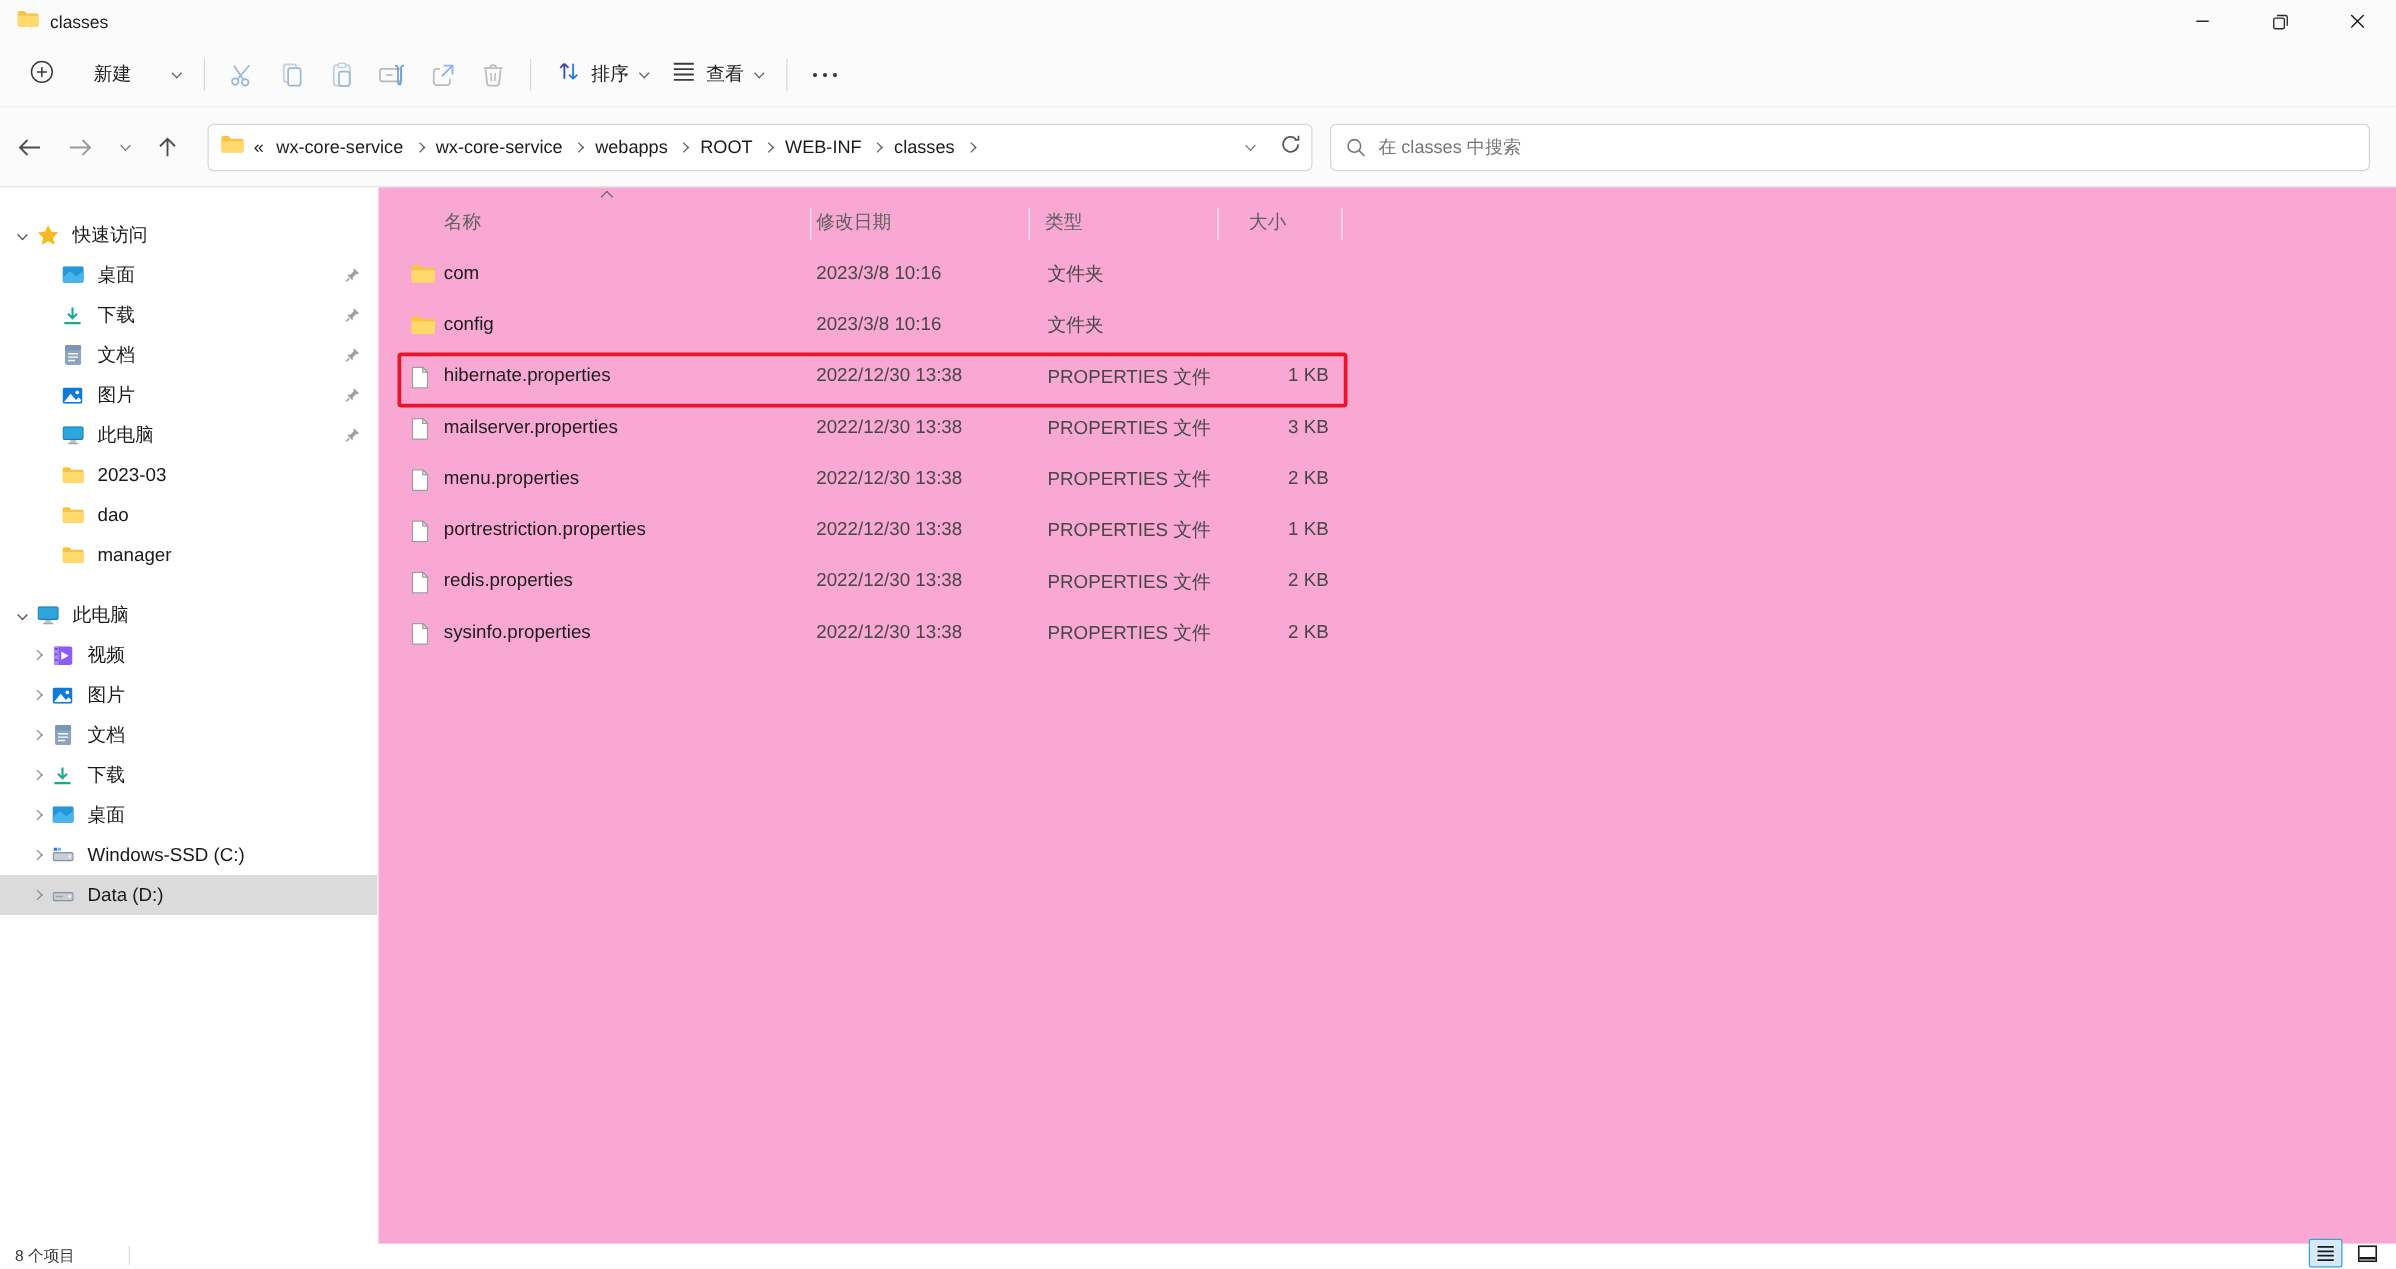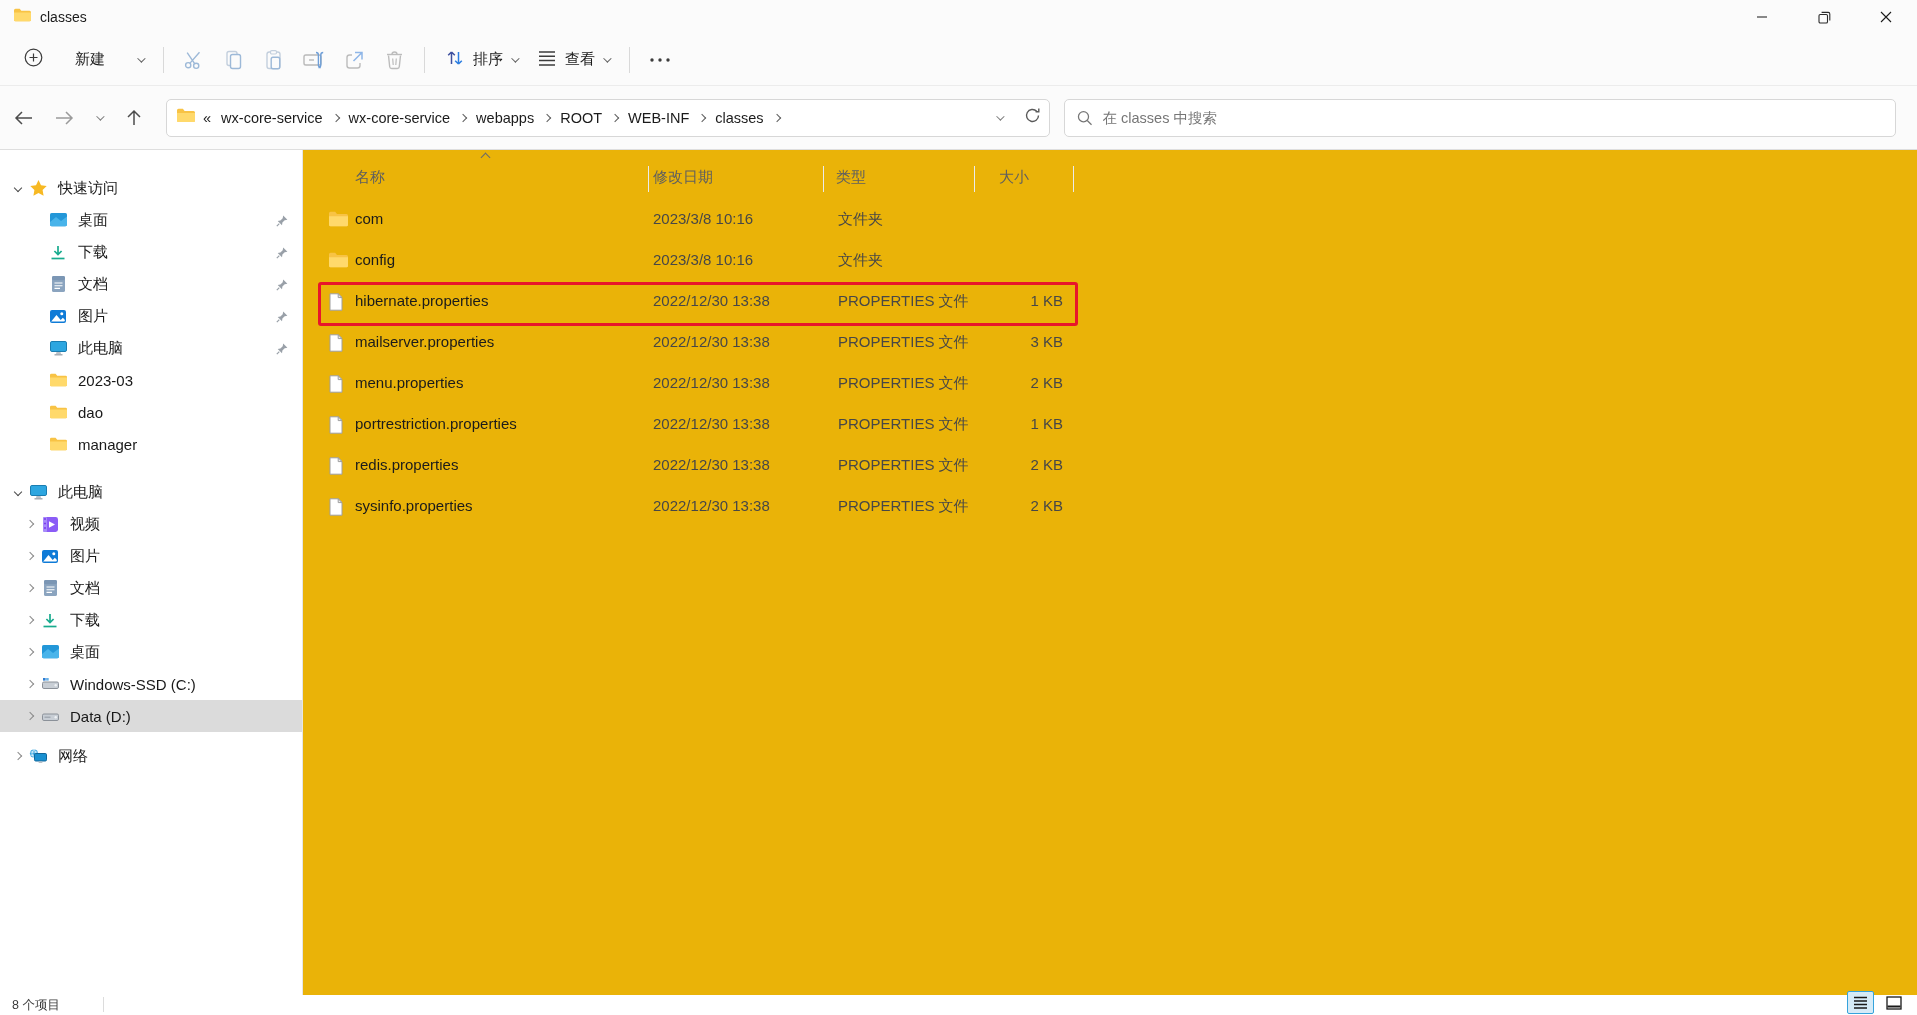--- a/index.html
+++ b/index.html
@@ -44,21 +44,21 @@
   .lvl0 { padding-left:8px; }
   .qa-child { padding-left:48px; }
   .pc-child { padding-left:20px; }
   .pin { position:absolute; right:14px; top:9px; }
   .sb-gap { height:8px; }
   .si.selected { background:#dbdbdb; }
   .chev-r { display:inline-block; width:6px; height:6px; border-right:1.4px solid #8a8a8a; border-bottom:1.4px solid #8a8a8a; transform:rotate(-45deg); }
   .chev-d { display:inline-block; width:6px; height:6px; border-right:1.4px solid #4a4a4a; border-bottom:1.4px solid #4a4a4a; transform:rotate(45deg); }
 
   
-  .content { position:relative; flex:1; background:#eab308; }
+  .content { position:relative; flex:1; background:#f9a8d4; }
   .col-head { position:absolute; top:14px; left:0; right:0; height:30px; font-size:15px; color:#5f5f5f; }
   .col-head .hc { position:absolute; top:4px; }
   .hc-name { left:52px; } .hc-date { left:350px; } .hc-type { left:533px; } .hc-size { left:696px; }
   .sort-caret { position:absolute; left:179px; top:-10px; width:7px; height:7px; border-left:1.4px solid #6a6a6a; border-top:1.4px solid #6a6a6a; transform:rotate(45deg); }
   .hsep { position:absolute; top:2px; width:1px; height:26px; background:#ebebeb; }
   .rows { position:absolute; top:50px; left:0; right:0; }
   .frow { position:relative; height:41px; }
   .frow .ficon { position:absolute; left:26px; top:11px; }
   .frow .fname { position:absolute; left:52px; top:10px; font-size:15px; color:#1b1b1b; white-space:nowrap; }
   .frow .fdate { position:absolute; left:350px; top:10px; font-size:15px; color:#474747; white-space:nowrap; }
@@ -477,34 +477,20 @@
         <svg width="17" height="13" viewBox="0 0 17 13">
             <rect x="0.5" y="4" width="16" height="6.5" rx="1.4" fill="#c8ced5" stroke="#8b9199"></rect>
             <circle cx="13.7" cy="7.2" r="1.2" fill="#eef1f4"></circle>
             <path d="M2.5 7.2h6" stroke="#9aa2aa" stroke-width="1.2"></path>
           </svg>
       </span>
       <span>Data (D:)</span>
     </div>
 
     <div class="sb-gap"></div>
-    <div class="si lvl0">
-      <span class="cwrap">
-          <span class="chev-r"></span>
-        </span>
-      <span class="iwrap">
-        <svg width="18" height="15" viewBox="0 0 18 15">
-            <circle cx="5" cy="4.6" r="4.1" fill="#3ba6e0"></circle>
-            <path d="M1.3 3h7.4M1.3 6.2h7.4M5 .5q2 1.8 2 4.1T5 8.7M5 .5Q3 2.3 3 4.6t2 4.1" stroke="#ffffff" stroke-width=".7" fill="none"></path>
-            <rect x="5.5" y="4.5" width="12" height="7.5" rx="1.2" fill="#1a90d0" stroke="#11679b"></rect>
-            <path d="M10 12.4h3l.5 1.6h-4z" fill="#b9c0c7"></path>
-          </svg>
-      </span>
-      <span>网络</span>
-    </div>
   </div>
 
   <div class="content">
     <div class="col-head">
       <span class="sort-caret"></span>
       <span class="hc hc-name">名称</span>
       <span class="hc hc-date">修改日期</span>
       <span class="hc hc-type">类型</span>
       <span class="hc hc-size">大小</span>
       <span class="hsep" style="left:345px"></span>

